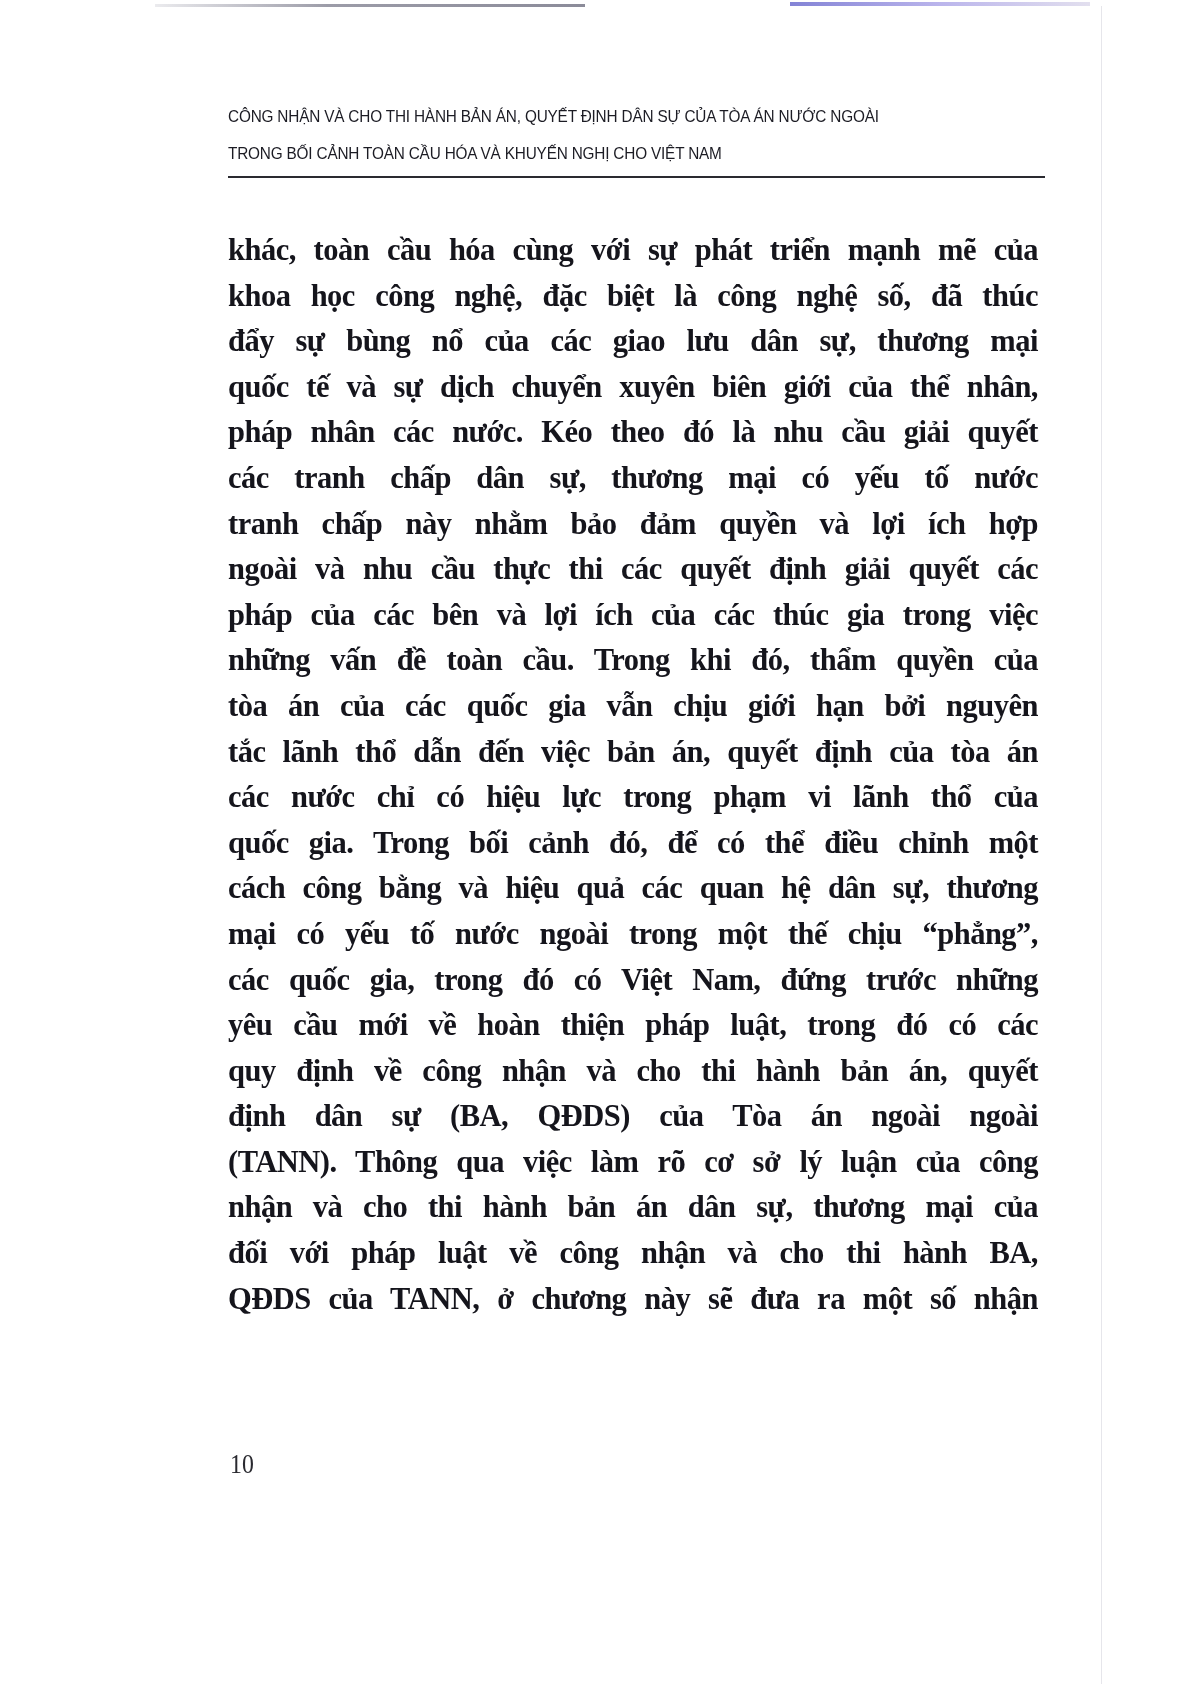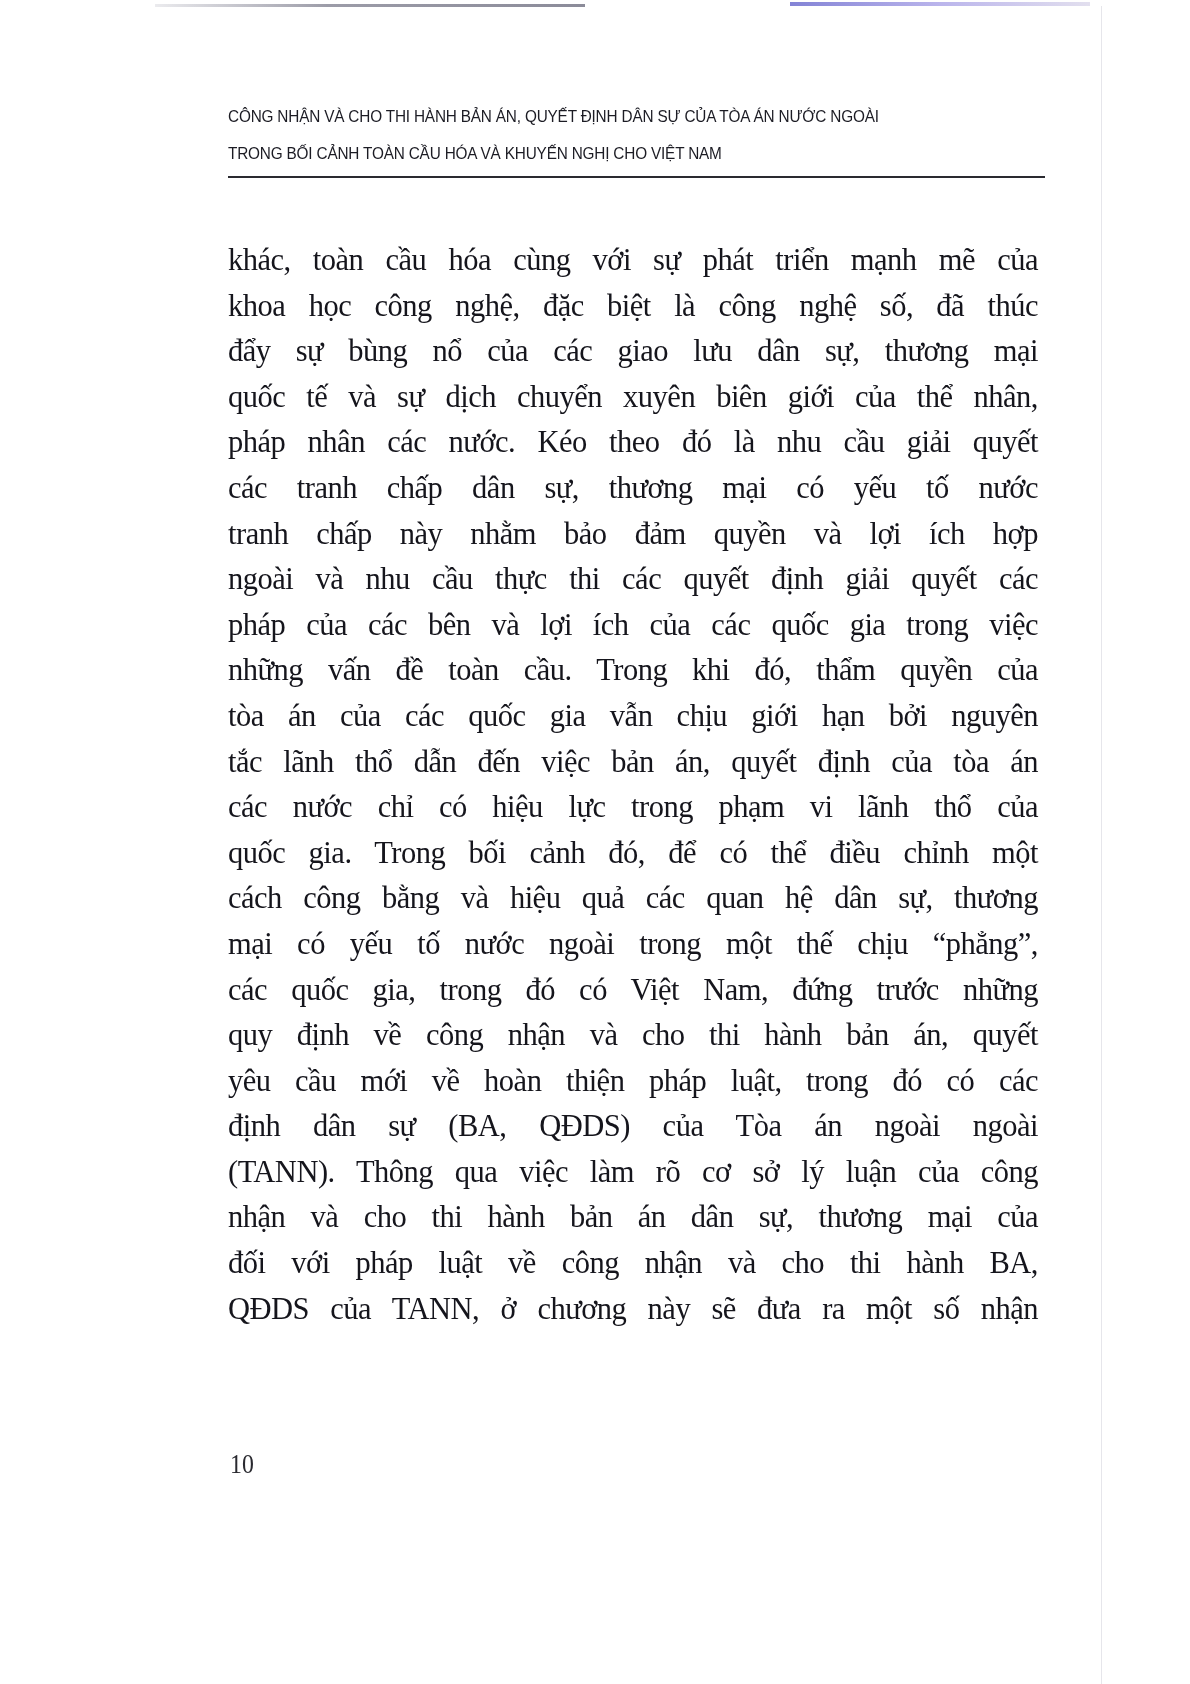--- a/index.html
+++ b/index.html
@@ -60,25 +60,26 @@
       position: absolute;
       left: 228px;
       top: 176px;
       width: 817px;
       height: 2px;
       background: #2a2a30;
     }
     .body-text {
       position: absolute;
       left: 228px;
-      top: 238px;
+      top: 228px;
       width: 810px;
       font-size: 30.5px;
       line-height: 45.6px;
       color: #15151c;
+      font-weight: bold;
     }
     .body-text .line {
       display: block;
       white-space: nowrap;
       text-align: justify;
       text-align-last: justify;
       width: 810px;
       letter-spacing: -0.5px;
     }
     .page-number {
@@ -107,31 +108,31 @@
 
 <div class="body-text">
   <span class="line">khác, toàn cầu hóa cùng với sự phát triển mạnh mẽ của</span>
   <span class="line">khoa học công nghệ, đặc biệt là công nghệ số, đã thúc</span>
   <span class="line">đẩy sự bùng nổ của các giao lưu dân sự, thương mại</span>
   <span class="line">quốc tế và sự dịch chuyển xuyên biên giới của thể nhân,</span>
   <span class="line">pháp nhân các nước. Kéo theo đó là nhu cầu giải quyết</span>
   <span class="line">các tranh chấp dân sự, thương mại có yếu tố nước</span>
   <span class="line">tranh chấp này nhằm bảo đảm quyền và lợi ích hợp</span>
   <span class="line">ngoài và nhu cầu thực thi các quyết định giải quyết các</span>
-  <span class="line">pháp của các bên và lợi ích của các quốc gia trong việc</span>
+  <span class="line">pháp của các bên và lợi ích của các thúc gia trong việc</span>
   <span class="line">những vấn đề toàn cầu. Trong khi đó, thẩm quyền của</span>
   <span class="line">tòa án của các quốc gia vẫn chịu giới hạn bởi nguyên</span>
   <span class="line">tắc lãnh thổ dẫn đến việc bản án, quyết định của tòa án</span>
   <span class="line">các nước chỉ có hiệu lực trong phạm vi lãnh thổ của</span>
   <span class="line">quốc gia. Trong bối cảnh đó, để có thể điều chỉnh một</span>
   <span class="line">cách công bằng và hiệu quả các quan hệ dân sự, thương</span>
   <span class="line">mại có yếu tố nước ngoài trong một thế chịu “phẳng”,</span>
   <span class="line">các quốc gia, trong đó có Việt Nam, đứng trước những</span>
+  <span class="line">yêu cầu mới về hoàn thiện pháp luật, trong đó có các</span>
   <span class="line">quy định về công nhận và cho thi hành bản án, quyết</span>
-  <span class="line">yêu cầu mới về hoàn thiện pháp luật, trong đó có các</span>
   <span class="line">định dân sự (BA, QĐDS) của Tòa án ngoài ngoài</span>
   <span class="line">(TANN). Thông qua việc làm rõ cơ sở lý luận của công</span>
   <span class="line">nhận và cho thi hành bản án dân sự, thương mại của</span>
   <span class="line">đối với pháp luật về công nhận và cho thi hành BA,</span>
   <span class="line">QĐDS của TANN, ở chương này sẽ đưa ra một số nhận</span>
 </div>
 
 <div class="page-number">10</div>
 
 </body></html>

